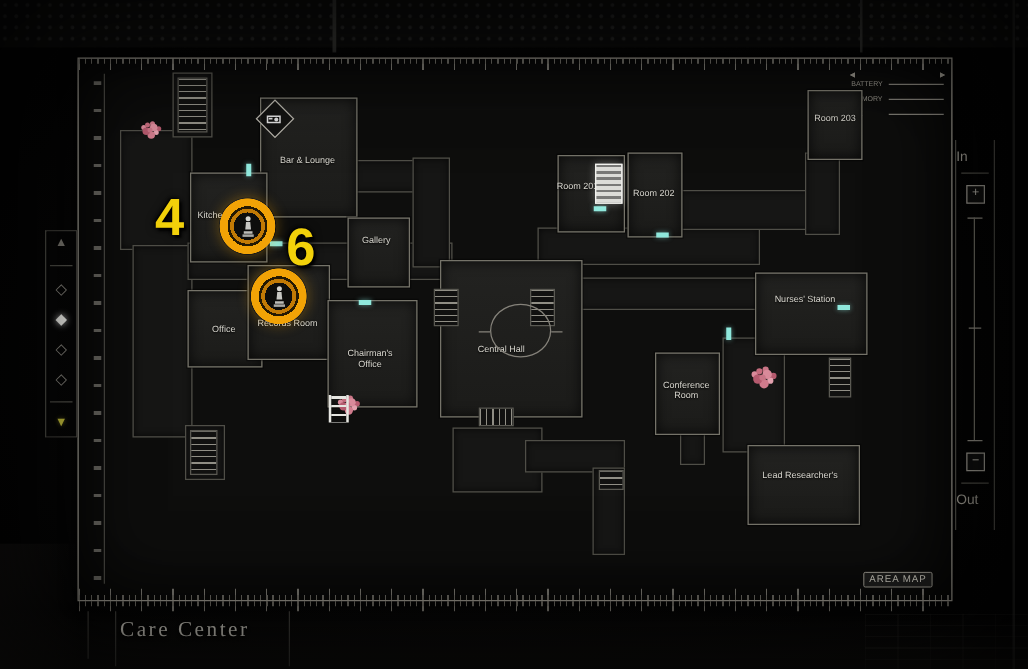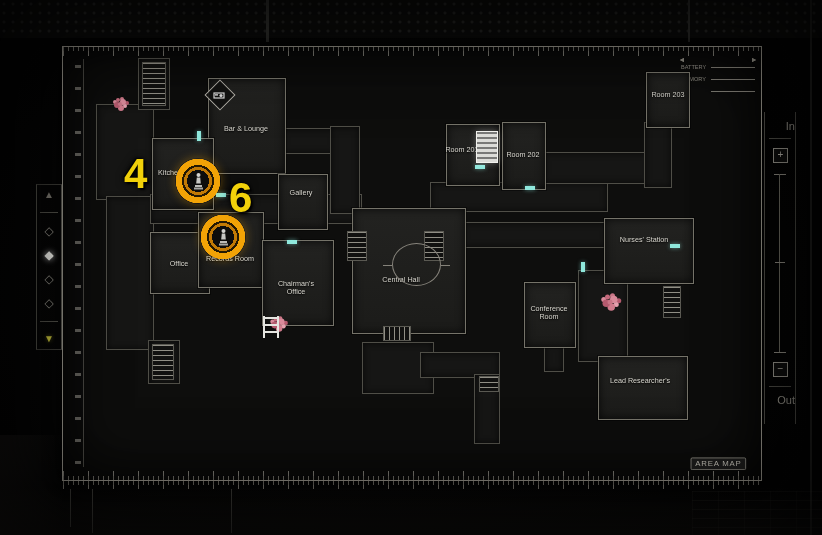--- a/index.html
+++ b/index.html
@@ -58,21 +58,21 @@
      display:flex;flex-direction:column;align-items:center;justify-content:space-between;
      padding:5px 0;box-sizing:border-box;}
   .fs-sep{width:18px;height:1px;background:#504f48;}
   .fs-arrow{font-size:10px;line-height:10px;color:#7d7a72;cursor:pointer;}
   .fs-arrow.down{color:#c9c33c;text-shadow:0 0 4px rgba(200,195,60,.45);}
   .fs-diamond{font-size:12px;line-height:12px;color:#8d8a82;cursor:pointer;}
   .fs-diamond.sel{color:#f4f4ef;text-shadow:0 0 6px rgba(255,255,255,.8);}
   
   .zoom-strip{position:absolute;left:764px;top:112px;width:30px;height:312px;
      border-left:1px solid #4a4943;border-right:1px solid #4a4943;}
-  .z-label{position:absolute;left:0;width:100%;text-align:right;color:#96938a;font-size:11px;}
+  .z-label{position:absolute;left:0;width:100%;text-align:left;color:#96938a;font-size:11px;}
   .z-sep{position:absolute;left:4px;width:22px;height:1px;background:#4a4943;}
   .z-box{position:absolute;left:8px;width:13px;height:13px;border:1px solid #96938a;
      color:#b9b6ac;font-size:10px;line-height:12px;text-align:center;cursor:pointer;
      background:rgba(20,20,18,.7);}
   .z-line{position:absolute;left:14px;width:1px;background:#6b695f;}
   .z-tick{position:absolute;height:1px;background:#8a877e;}
   
   #floorplan{position:absolute;inset:0;}
   .hall{position:absolute;border:1px solid #4f4e47;background:#161615;
      box-shadow:inset 0 0 6px rgba(0,0,0,.7);}
@@ -237,20 +237,21 @@
           <rect x="3" y="15.5" width="9" height="2" fill="#e9e9e4" opacity=".7"></rect>
         </svg>
       </div>
       <div class="marker-num" style="left: 229px; top: 174px;">6</div>
     </div>
 
   <div class="outer-ruler"></div>
   <div class="guide-line" style="left:70px;top:489px;height:38px;"></div>
   <div class="guide-line" style="left:92px;top:489px;height:44px;"></div>
   <div class="guide-line" style="left:231px;top:489px;height:44px;"></div>
+  <div class="floor-name">Care Center</div>
 
   <div class="floor-strip" id="floorSelector">
       <div class="fs-arrow" style="position: static;">▲</div>
       <div class="fs-sep" style="position: static;"></div>
       <div class="fs-diamond" style="position: static;">◇</div>
       <div class="fs-diamond sel" style="position: static;">◆</div>
       <div class="fs-diamond" style="position: static;">◇</div>
       <div class="fs-diamond" style="position: static;">◇</div>
       <div class="fs-sep" style="position: static;"></div>
       <div class="fs-arrow down" style="position: static;">▼</div>

